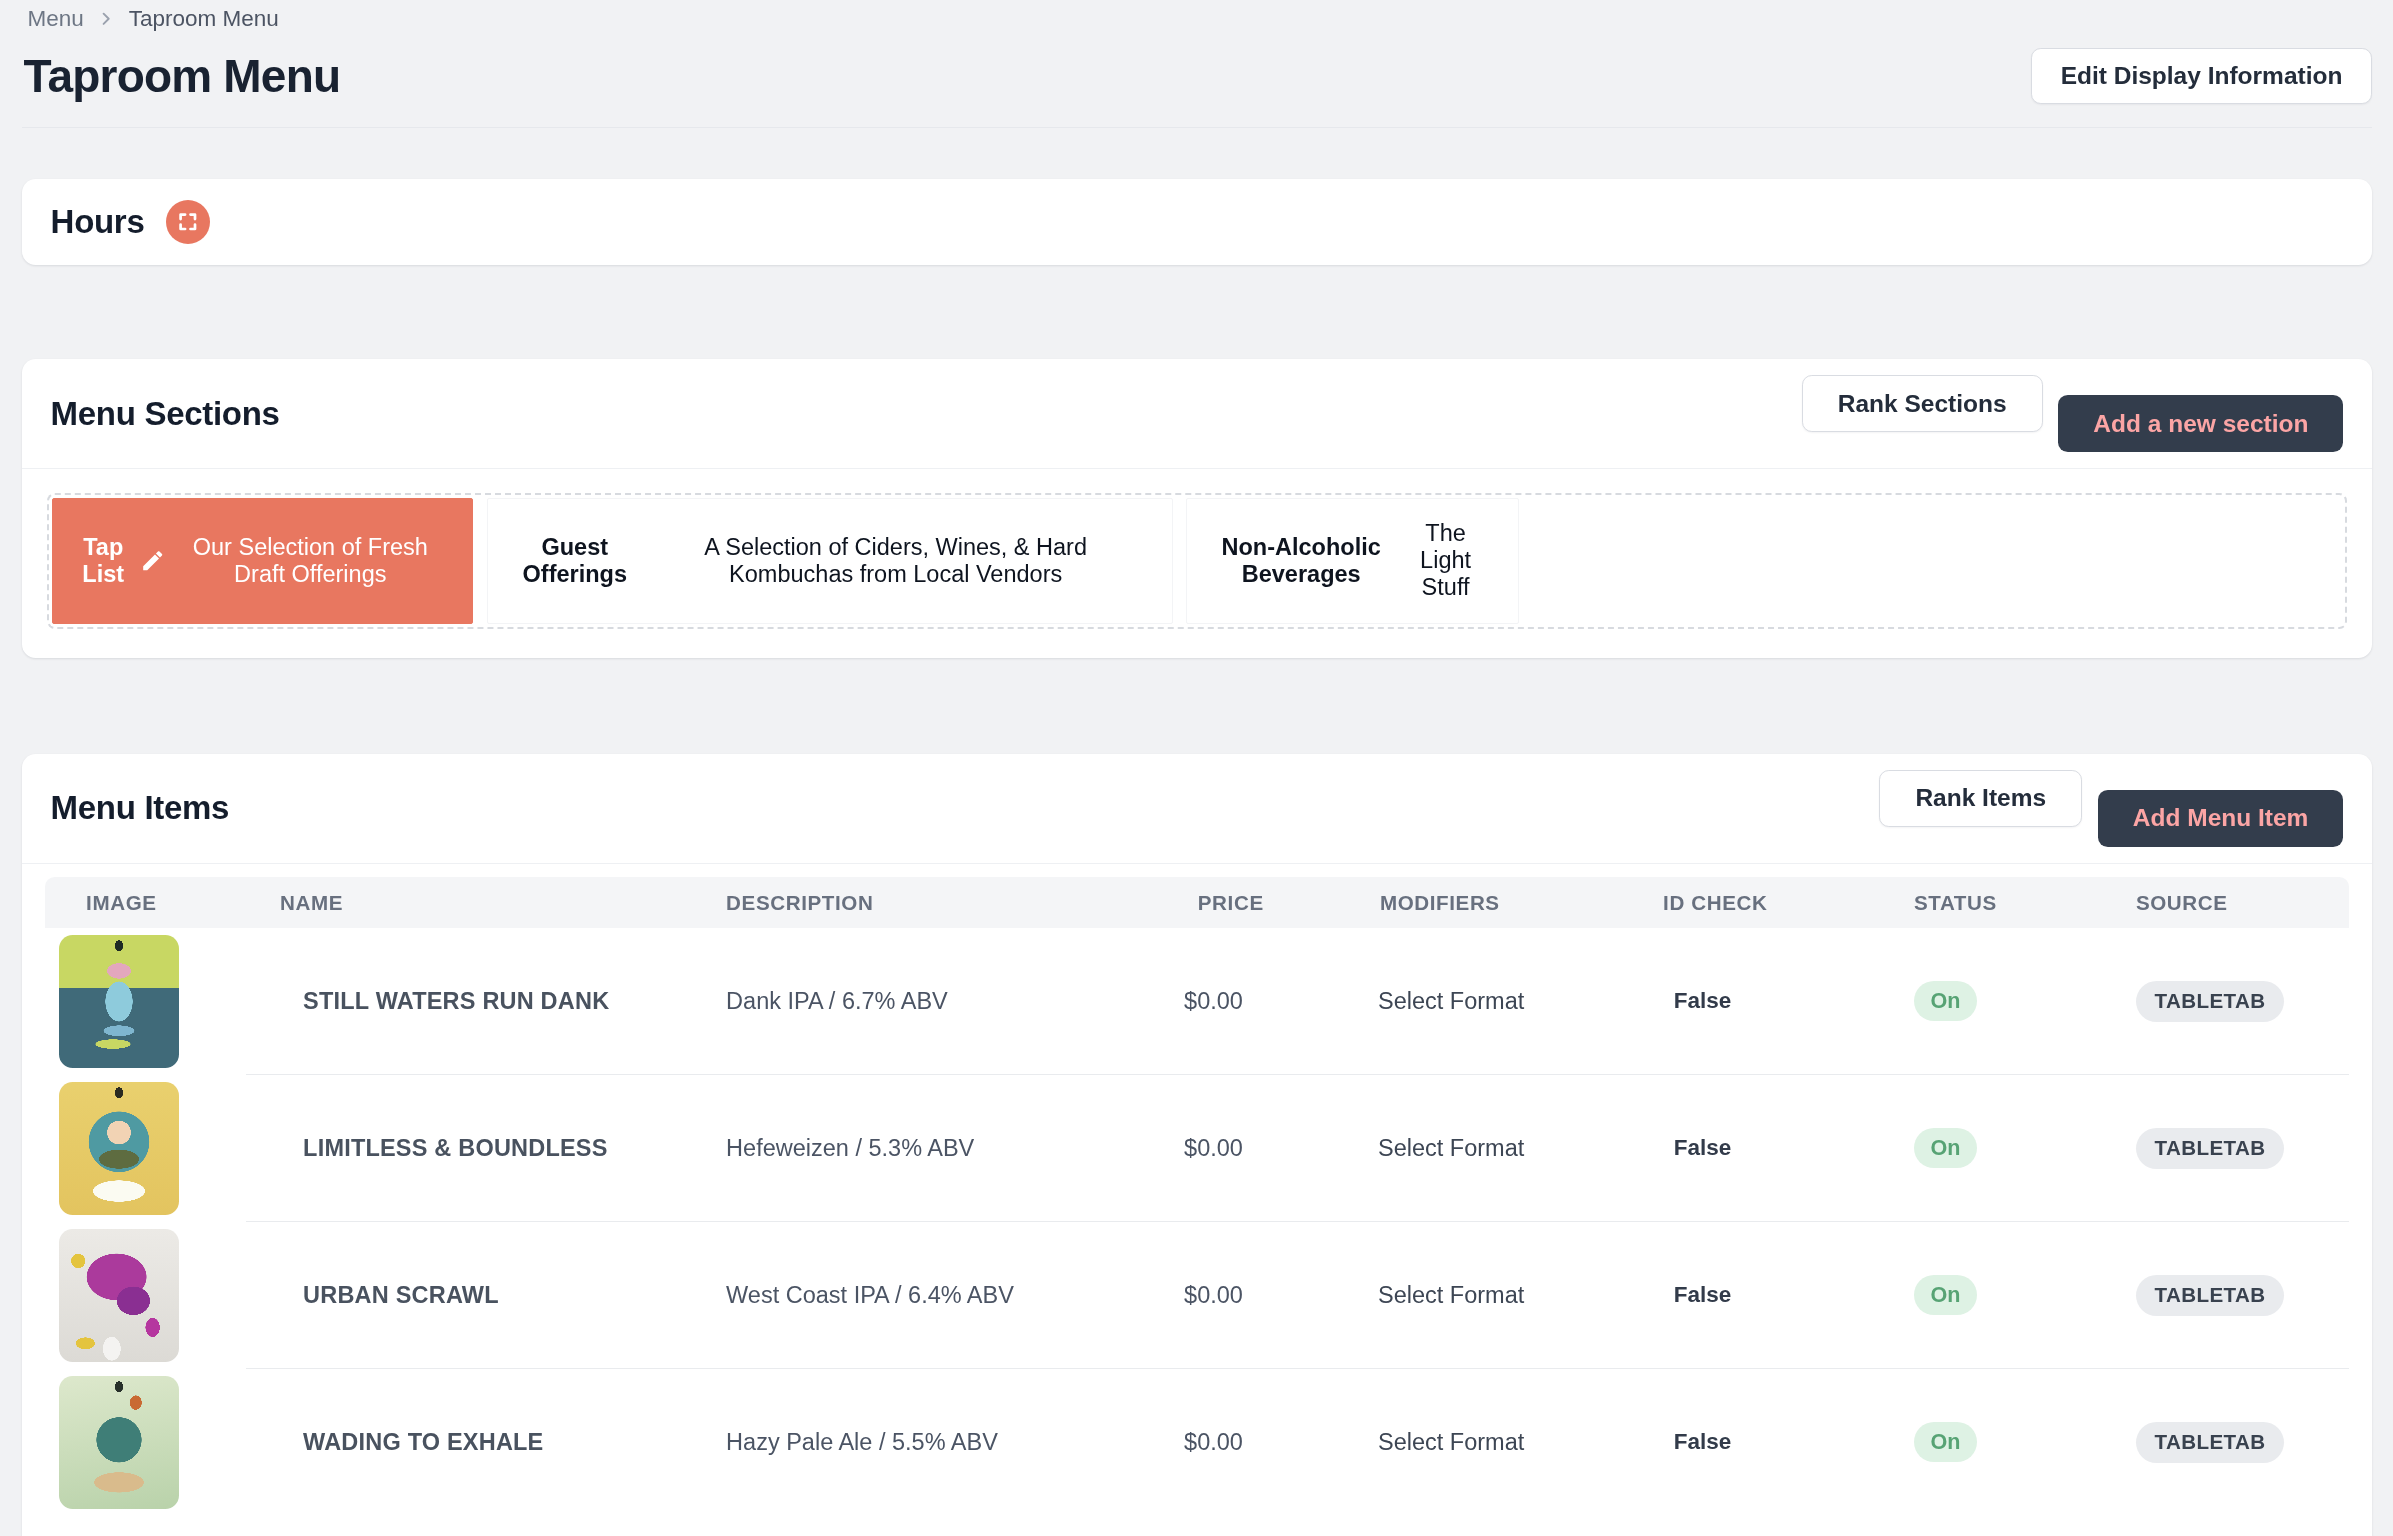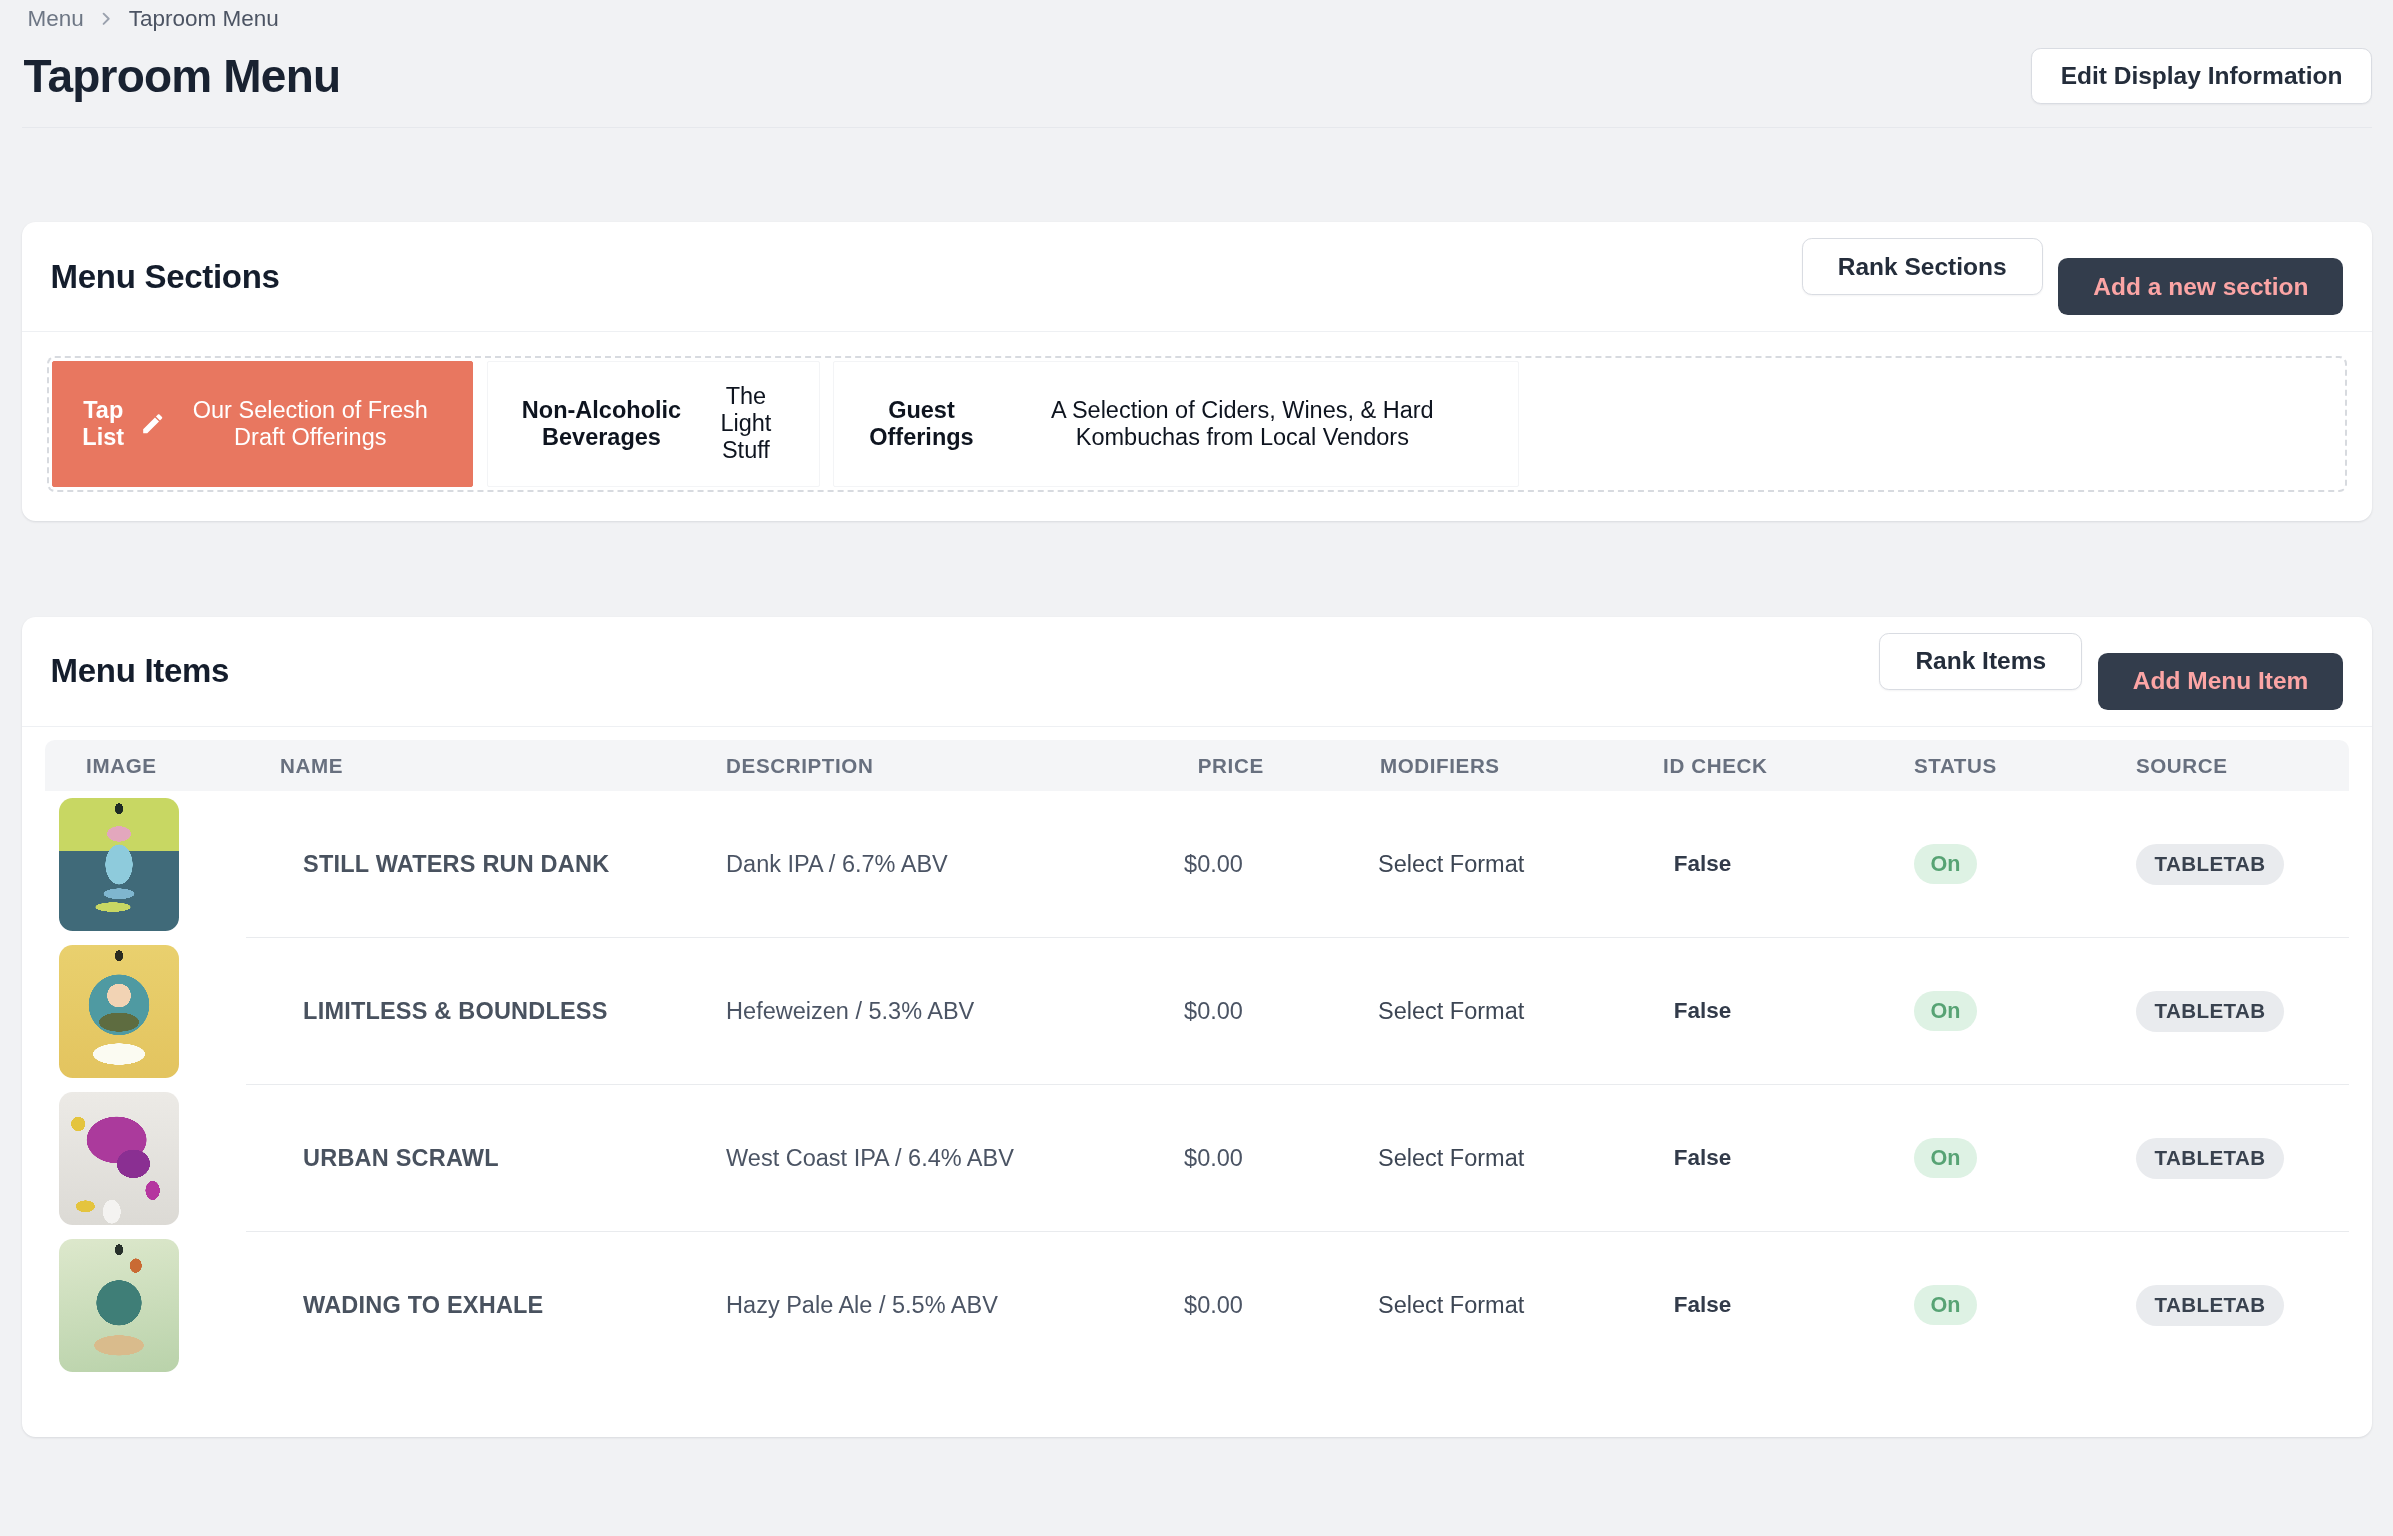--- a/index.html
+++ b/index.html
@@ -163,20 +163,33 @@
     <span class="crumb current">Taproom Menu</span>
   </div>
 
   <div class="title-row">
     <h1>Taproom Menu</h1>
     <button class="btn btn-light btn-edit">Edit Display Information</button>
   </div>
 
   <div class="page-divider"></div>
 
+  <section class="card hours-card">
+    <h2>Hours</h2>
+    <span class="badge-circle">
+      <span style="display:inline-flex;width:21.6px;height:21.6px;">
+        <svg viewBox="0 0 24 24" fill="none" stroke="#ffffff" stroke-width="3" stroke-linecap="round" stroke-linejoin="round">
+          <path d="M4 9V4h5"></path>
+            <path d="M15 4h5v5"></path>
+            <path d="M20 15v5h-5"></path>
+            <path d="M9 20H4v-5"></path>
+        </svg>
+      </span>
+    </span>
+  </section>
 
   <section class="card sections-card">
     <div class="card-header">
       <h2>Menu Sections</h2>
       <div class="header-actions">
         <button class="btn btn-light">Rank Sections</button>
         <button class="btn btn-dark">Add a new section</button>
       </div>
     </div>
     <div class="sections-body">
@@ -187,32 +200,32 @@
             <span>Tap List</span>
             <span class="pencil">
               <svg viewBox="0 0 24 24" fill="#ffffff">
                   <path d="M3 17.2V21h3.8L17.9 9.9l-3.8-3.8L3 17.2zM20.7 7.1c.4-.4.4-1 0-1.4l-2.4-2.4c-.4-.4-1-.4-1.4 0l-1.9 1.9 3.8 3.8 1.9-1.9z"></path>
                 </svg>
             </span>
           </div>
           <div class="tile-desc">Our Selection of Fresh Draft Offerings</div>
         </div>
 
+        <div class="section-tile tile-guest">
+          <div class="tile-name">
+            <span>Guest Offerings</span>
+          </div>
+          <div class="tile-desc">A Selection of Ciders, Wines, &amp; Hard Kombuchas from Local Vendors</div>
+        </div>
+
         <div class="section-tile tile-na">
           <div class="tile-name">
             <span>Non-Alcoholic Beverages</span>
           </div>
           <div class="tile-desc">The Light Stuff</div>
-        </div>
-
-        <div class="section-tile tile-guest">
-          <div class="tile-name">
-            <span>Guest Offerings</span>
-          </div>
-          <div class="tile-desc">A Selection of Ciders, Wines, &amp; Hard Kombuchas from Local Vendors</div>
         </div>
 
       </div>
     </div>
   </section>
 
   <section class="card items-card">
     <div class="card-header">
       <h2>Menu Items</h2>
       <div class="header-actions">

